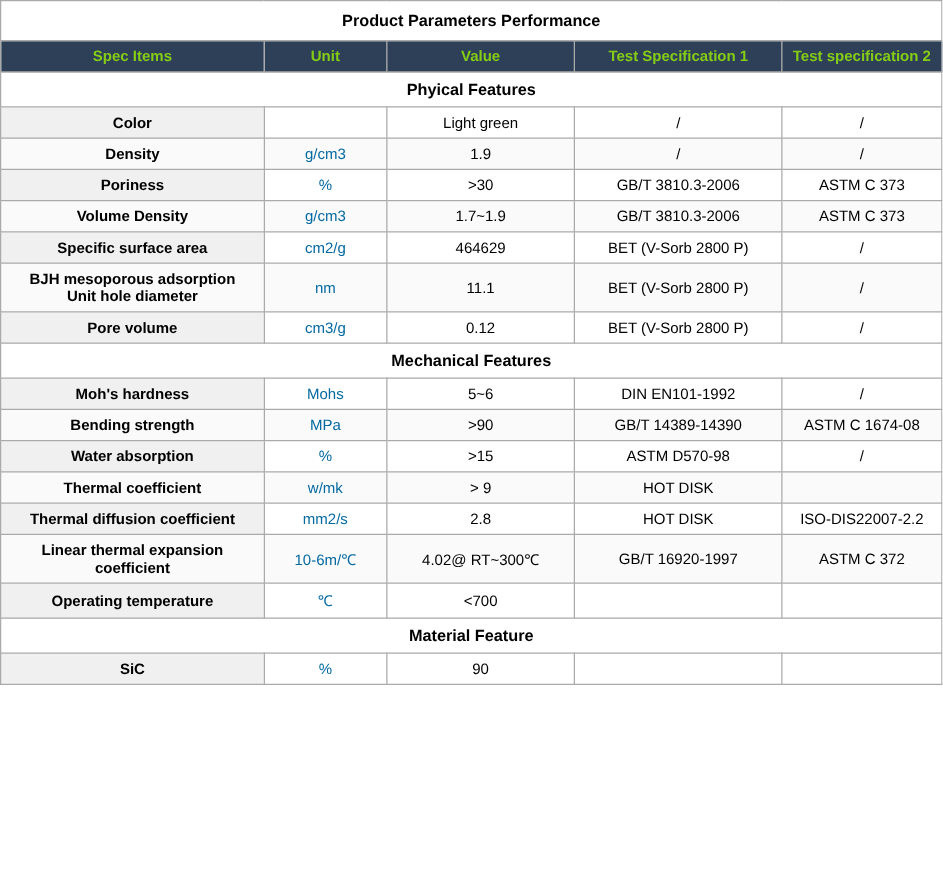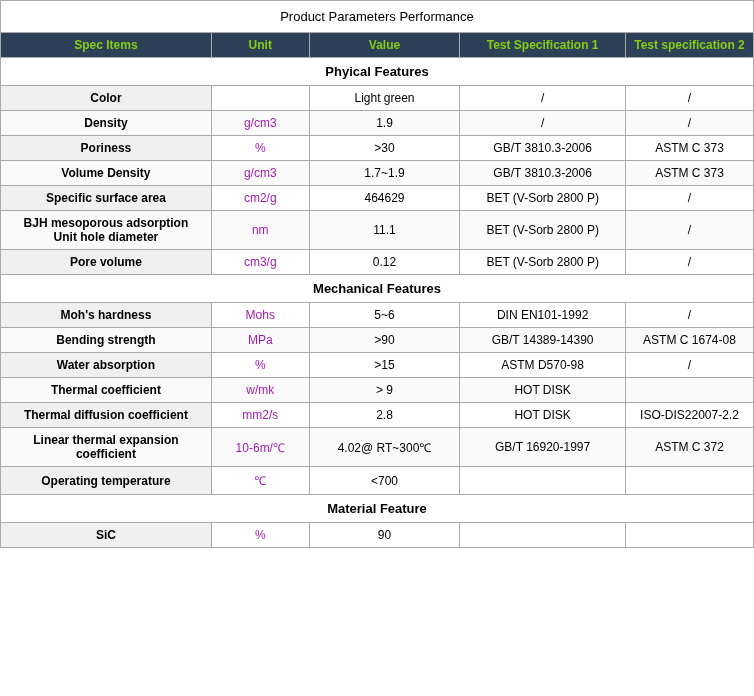--- a/index.html
+++ b/index.html
@@ -15,21 +15,21 @@
       border: 1px solid #999;
     }
     .outer-table th, .outer-table td {
       border: 1px solid #aaa;
       padding: 5px 8px;
       text-align: center;
       vertical-align: middle;
     }
     .title-row td {
       background: #fff;
-      font-weight: normal;
+      font-weight: bold;
       font-size: 13px;
       text-align: center;
       padding: 8px;
     }
     .header-row th {
       background: #2e4057;
       color: #84cc16;
       font-weight: bold;
       font-size: 12px;
     }
@@ -43,21 +43,21 @@
     .spec-item-cell {
       text-align: left;
       font-weight: bold;
       background: #f5f5f5;
     }
     .value-cell {
       background: #fff;
     }
     .unit-cell {
       background: #fff;
-      color: #a21caf;
+      color: #0369a1;
     }
     .data-row:nth-child(even) td { background: #fafafa; }
     .data-row td { background: #fff; }
     .data-row .spec-item-cell { background: #f0f0f0; }
   </style>
 </head>
 <body>
 
 <table class="outer-table">
     <colgroup>

